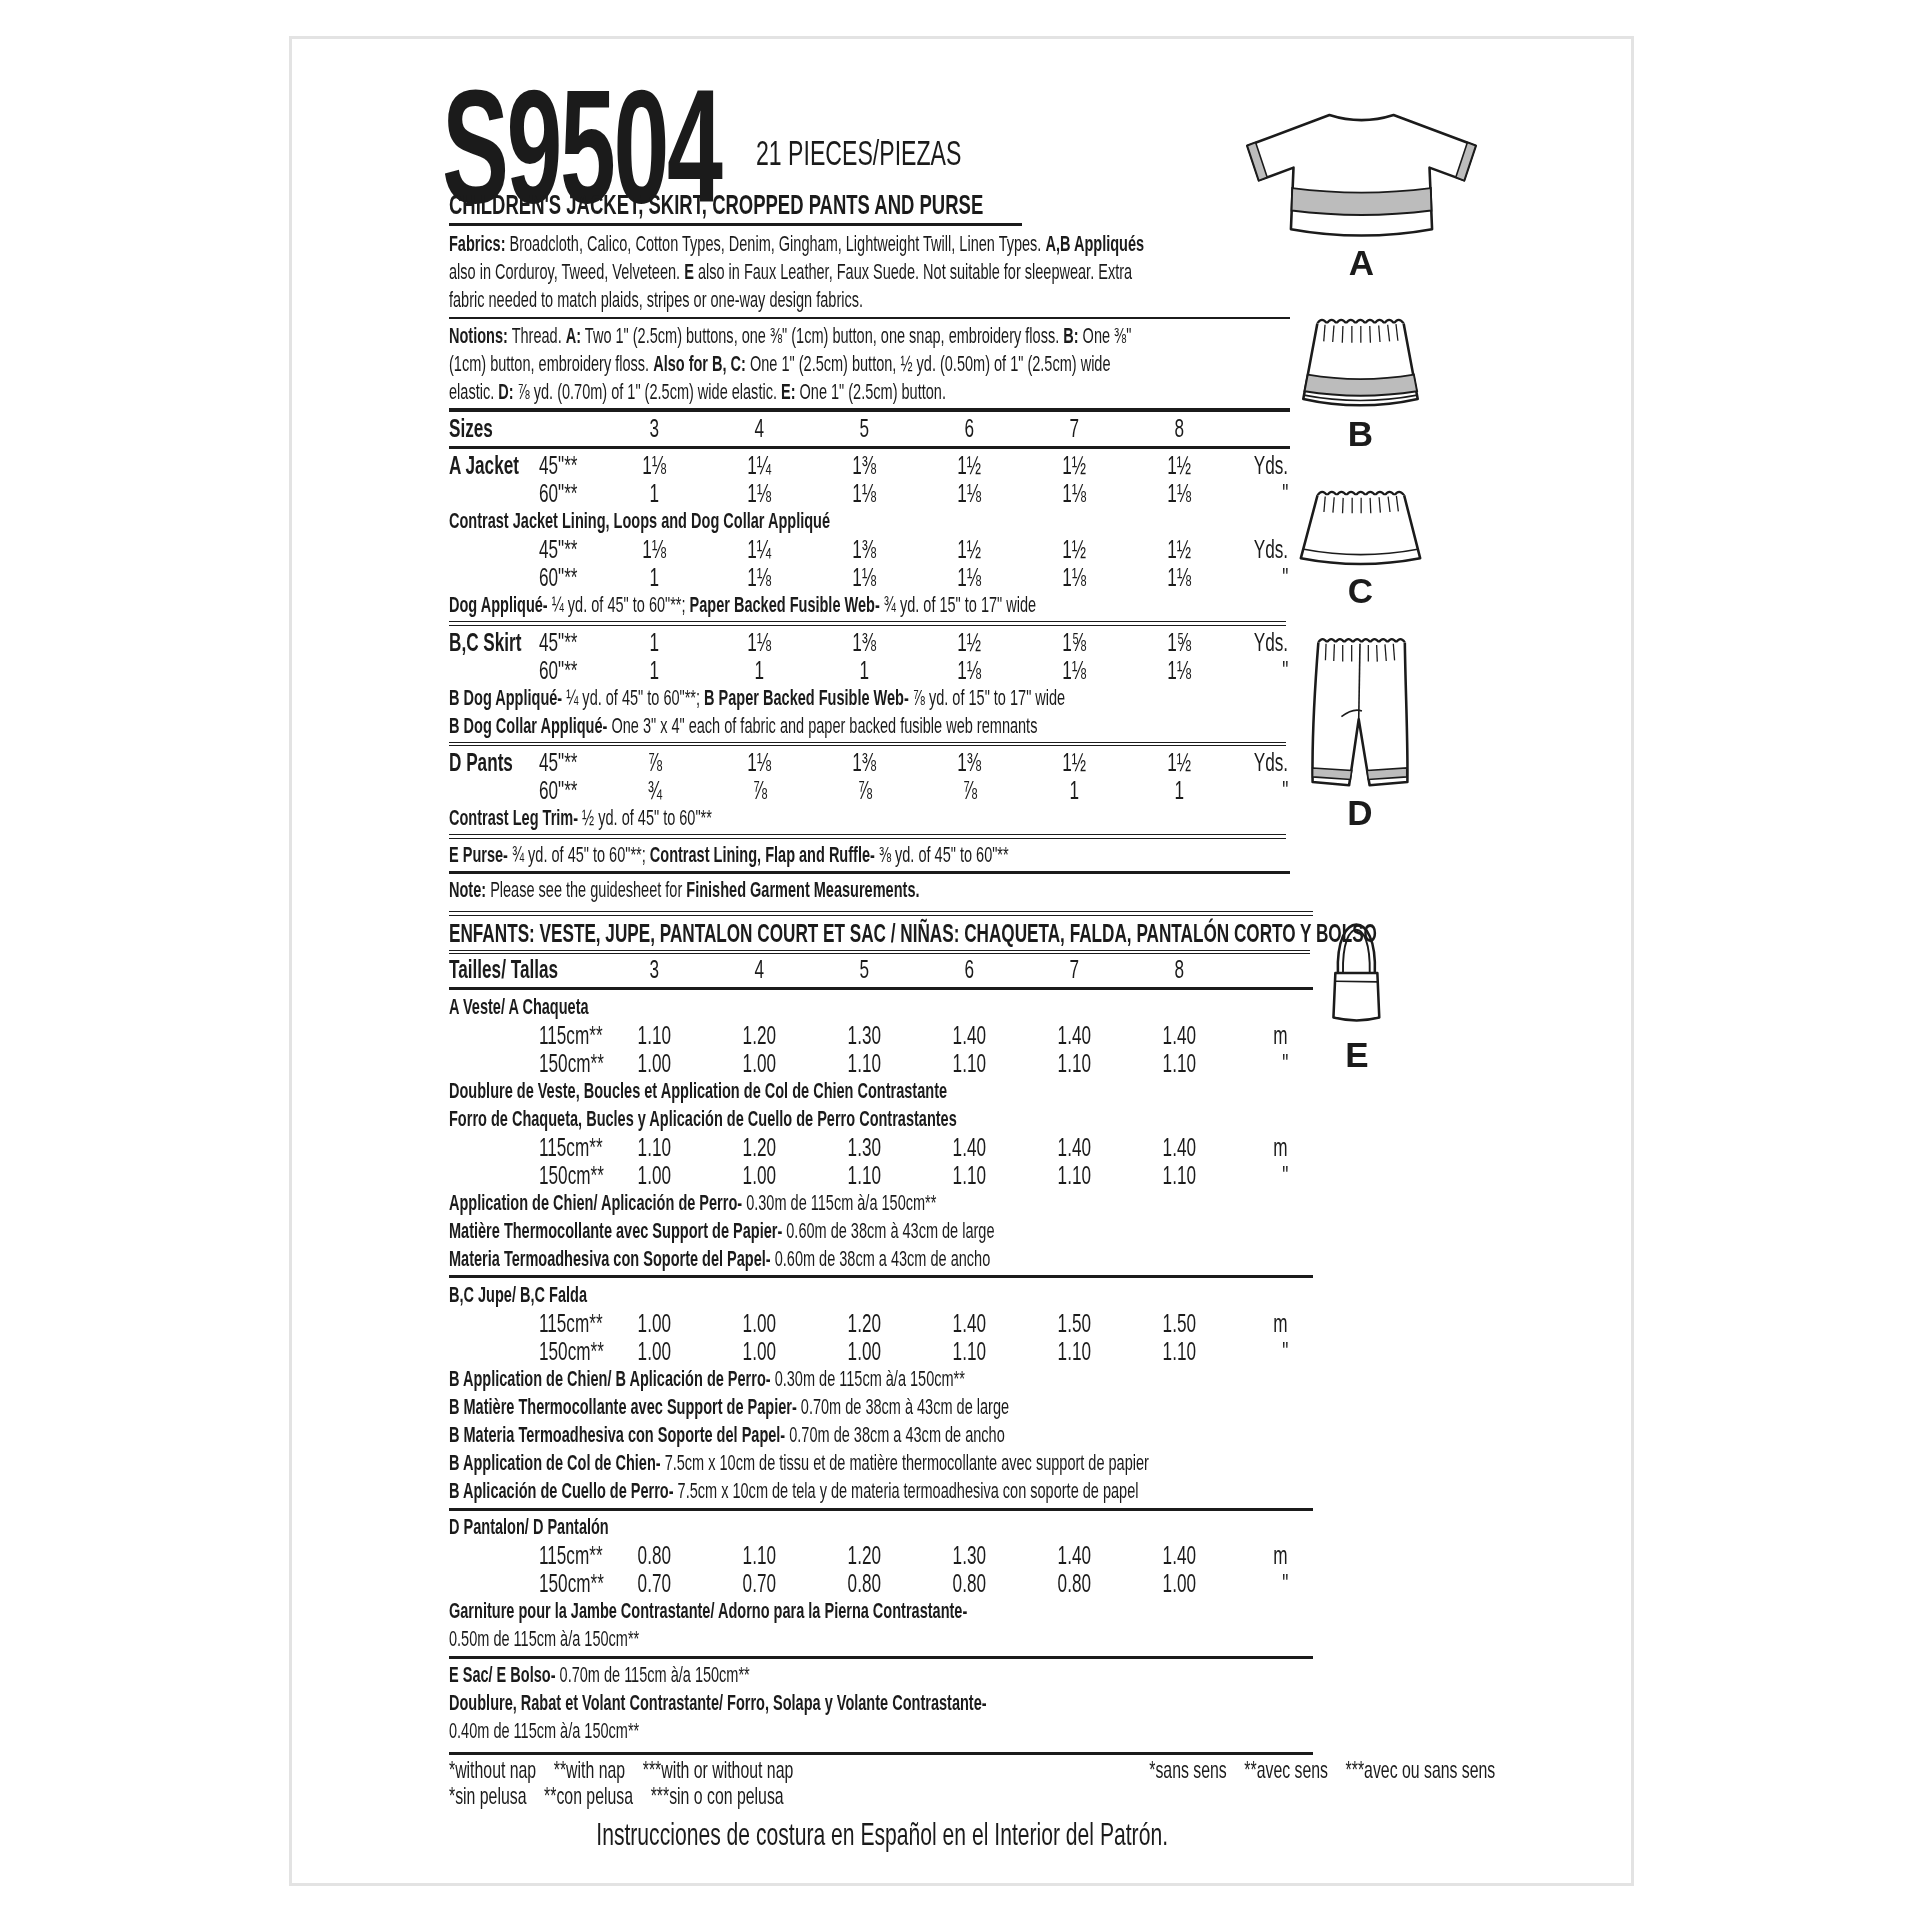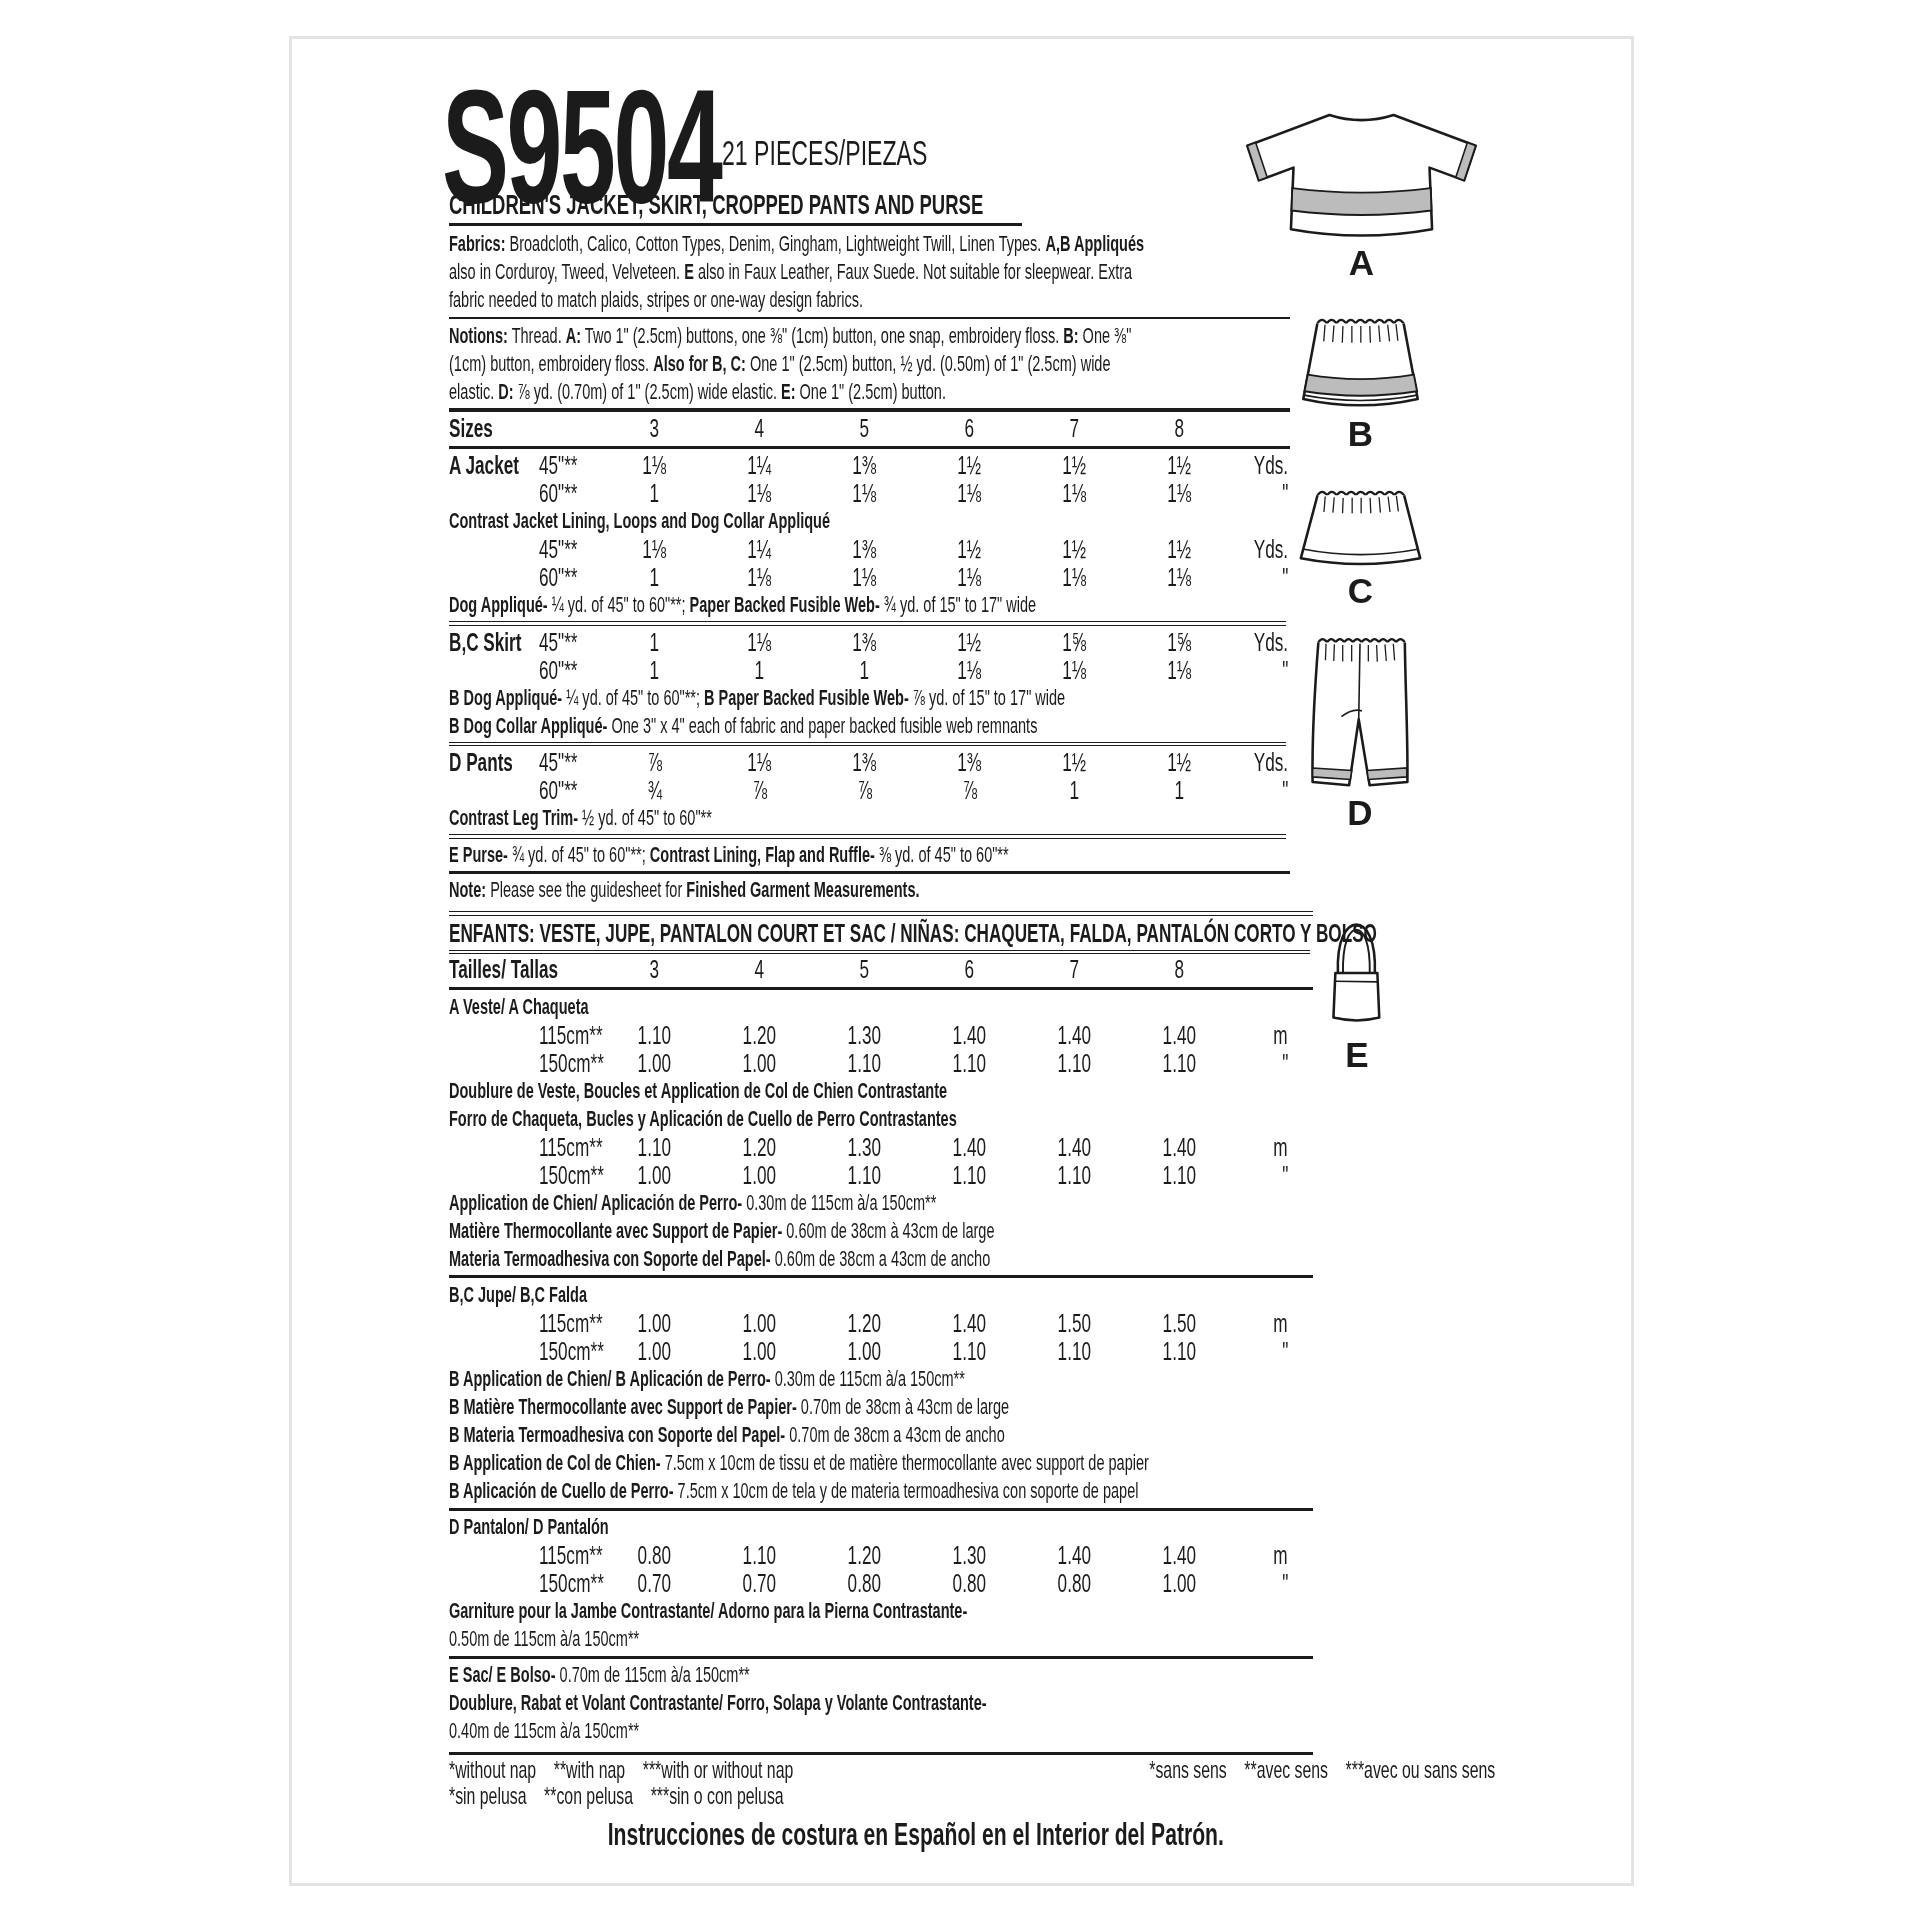--- a/index.html
+++ b/index.html
@@ -8,42 +8,42 @@
   #frame{position:absolute;left:289px;top:36px;width:1339px;height:1844px;
          border:3.9px solid #e3e3e3;background:#ffffff;}
   
   .sx{display:inline-block;white-space:pre;transform:scaleX(.66);transform-origin:0 50%;}
   .sxc{transform-origin:50% 50%;}
   .sxr{transform-origin:100% 50%;}
   .b{font-weight:bold;}
   
   #code{position:absolute;left:442px;top:72px;font-size:162px;font-weight:bold;line-height:148px;
         letter-spacing:-3.9px;transform:scaleX(.62);transform-origin:0 0;white-space:pre;}
-  #pieces{position:absolute;left:722px;top:135px;font-size:35px;line-height:35px;white-space:pre;}
+  #pieces{position:absolute;left:756px;top:135px;font-size:35px;line-height:35px;white-space:pre;}
   #title-en{position:absolute;left:449px;top:190px;font-size:28px;font-weight:bold;line-height:29.5px;white-space:nowrap;text-align:right;}
   #title-underline{position:absolute;left:449px;top:223px;width:573px;height:2.6px;background:#1b1b1b;}
   
   #col{position:absolute;left:449px;top:230px;width:865px;}
   .line{height:28px;line-height:28px;font-size:22px;white-space:nowrap;}
   .hr{height:2.6px;background:#1b1b1b;margin:2.6px 0;width:841px;}
   .hr5{height:3.2px;background:#1b1b1b;margin:2.6px 0;width:841px;}
   .hrd{height:2.6px;border-top:1.9px solid #1b1b1b;border-bottom:1.9px solid #1b1b1b;margin:1.9px 0;width:837px;background:#fff;}
   .hrd2{height:1.9px;border-top:1.3px solid #1b1b1b;border-bottom:1.3px solid #1b1b1b;margin:1.3px 0;width:861px;background:#fff;}
   .w-full{width:864px;}
   .intl-head{height:31px;line-height:31px;font-size:26px;font-weight:bold;white-space:nowrap;}
   .sp8{height:5.1px;} .sp6{height:3.9px;}
   
   .row{display:flex;height:28px;line-height:28px;font-size:26px;}
   .hdr .row{height:29.5px;line-height:29.5px;}
   .cell{flex:none;overflow:visible;white-space:nowrap;}
   .c-label{width:90px;} .c-width{width:63px;} .c-head{width:153px;}
   .c-val{width:105px;text-align:center;} .c-unit{width:56px;text-align:right;}
   
   .fnrow{display:flex;width:864px;height:26px;line-height:26px;font-size:24px;}
-  #bottom-note{width:864px;text-align:center;height:33px;line-height:33px;font-size:32px;font-weight:bold;margin-top:9px;}
+  #bottom-note{width:864px;text-align:center;height:33px;line-height:33px;font-size:32px;font-weight:normal;margin-top:9px;}
   
   .fig{position:absolute;}
   .figlab{position:absolute;font-weight:bold;font-size:35px;line-height:35px;text-align:center;}
   svg{display:block;}
 </style>
 </head>
 <body>
 
 <div id="page">
   <div id="frame"></div>

